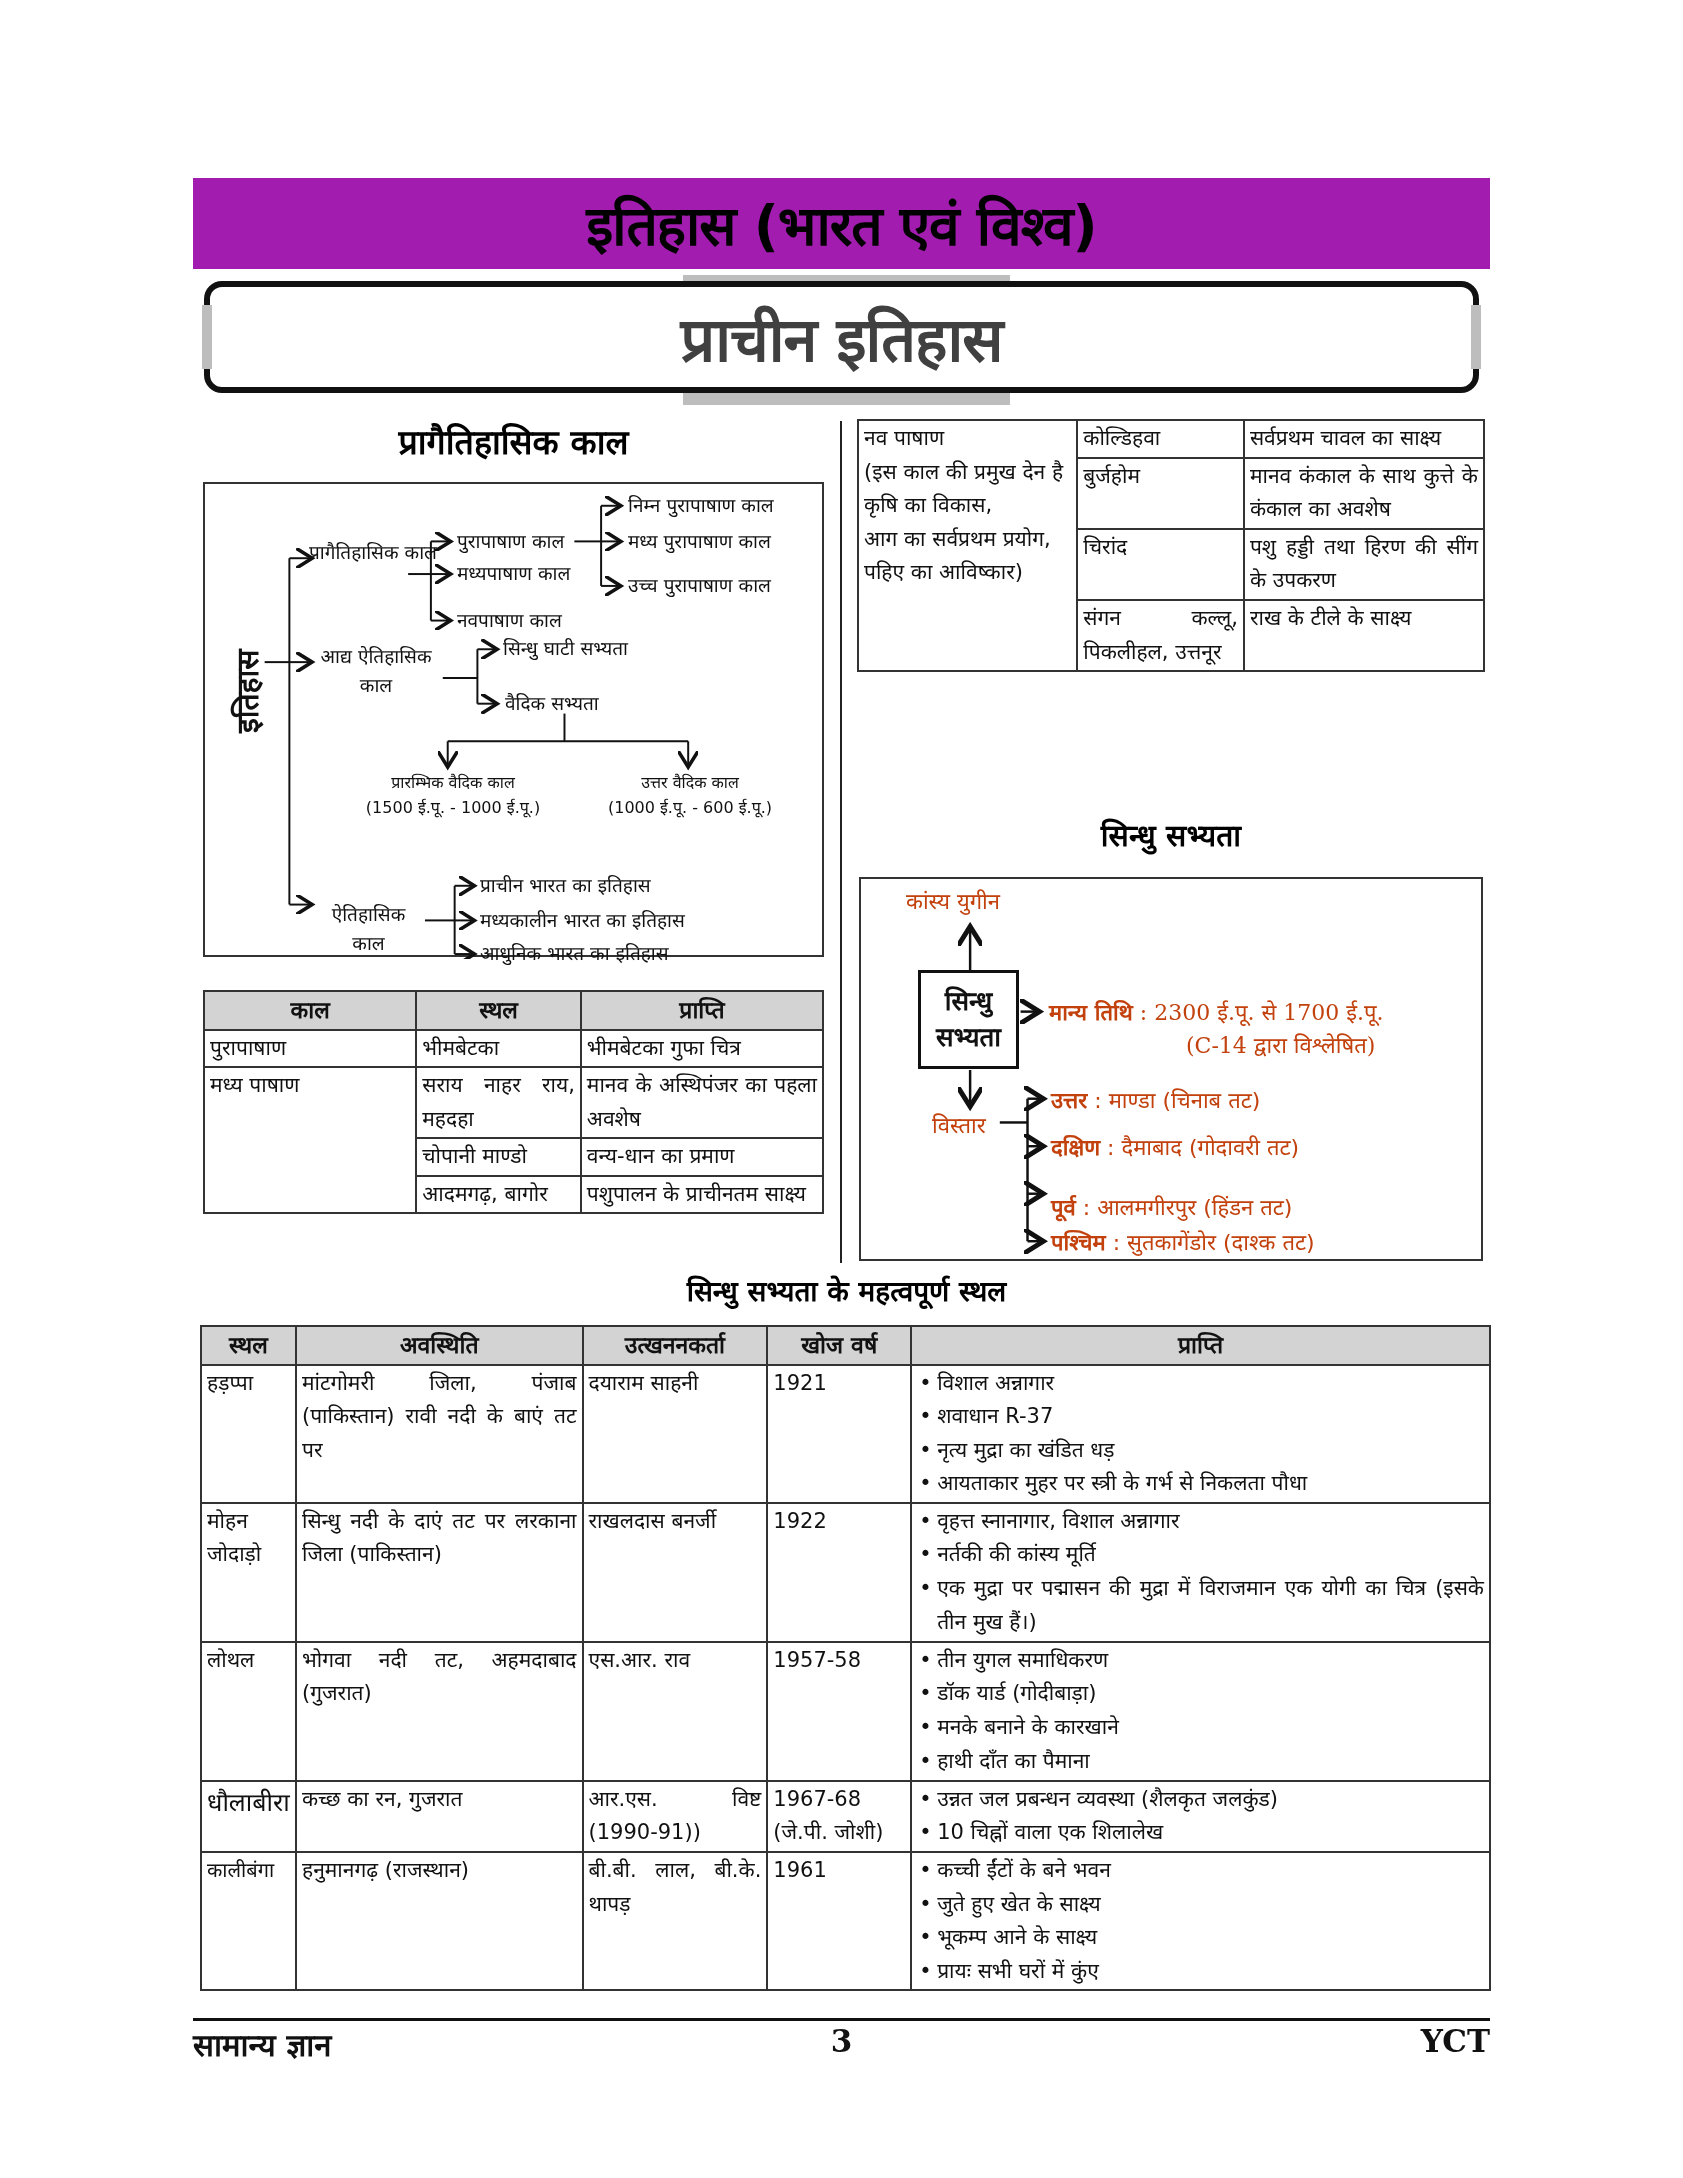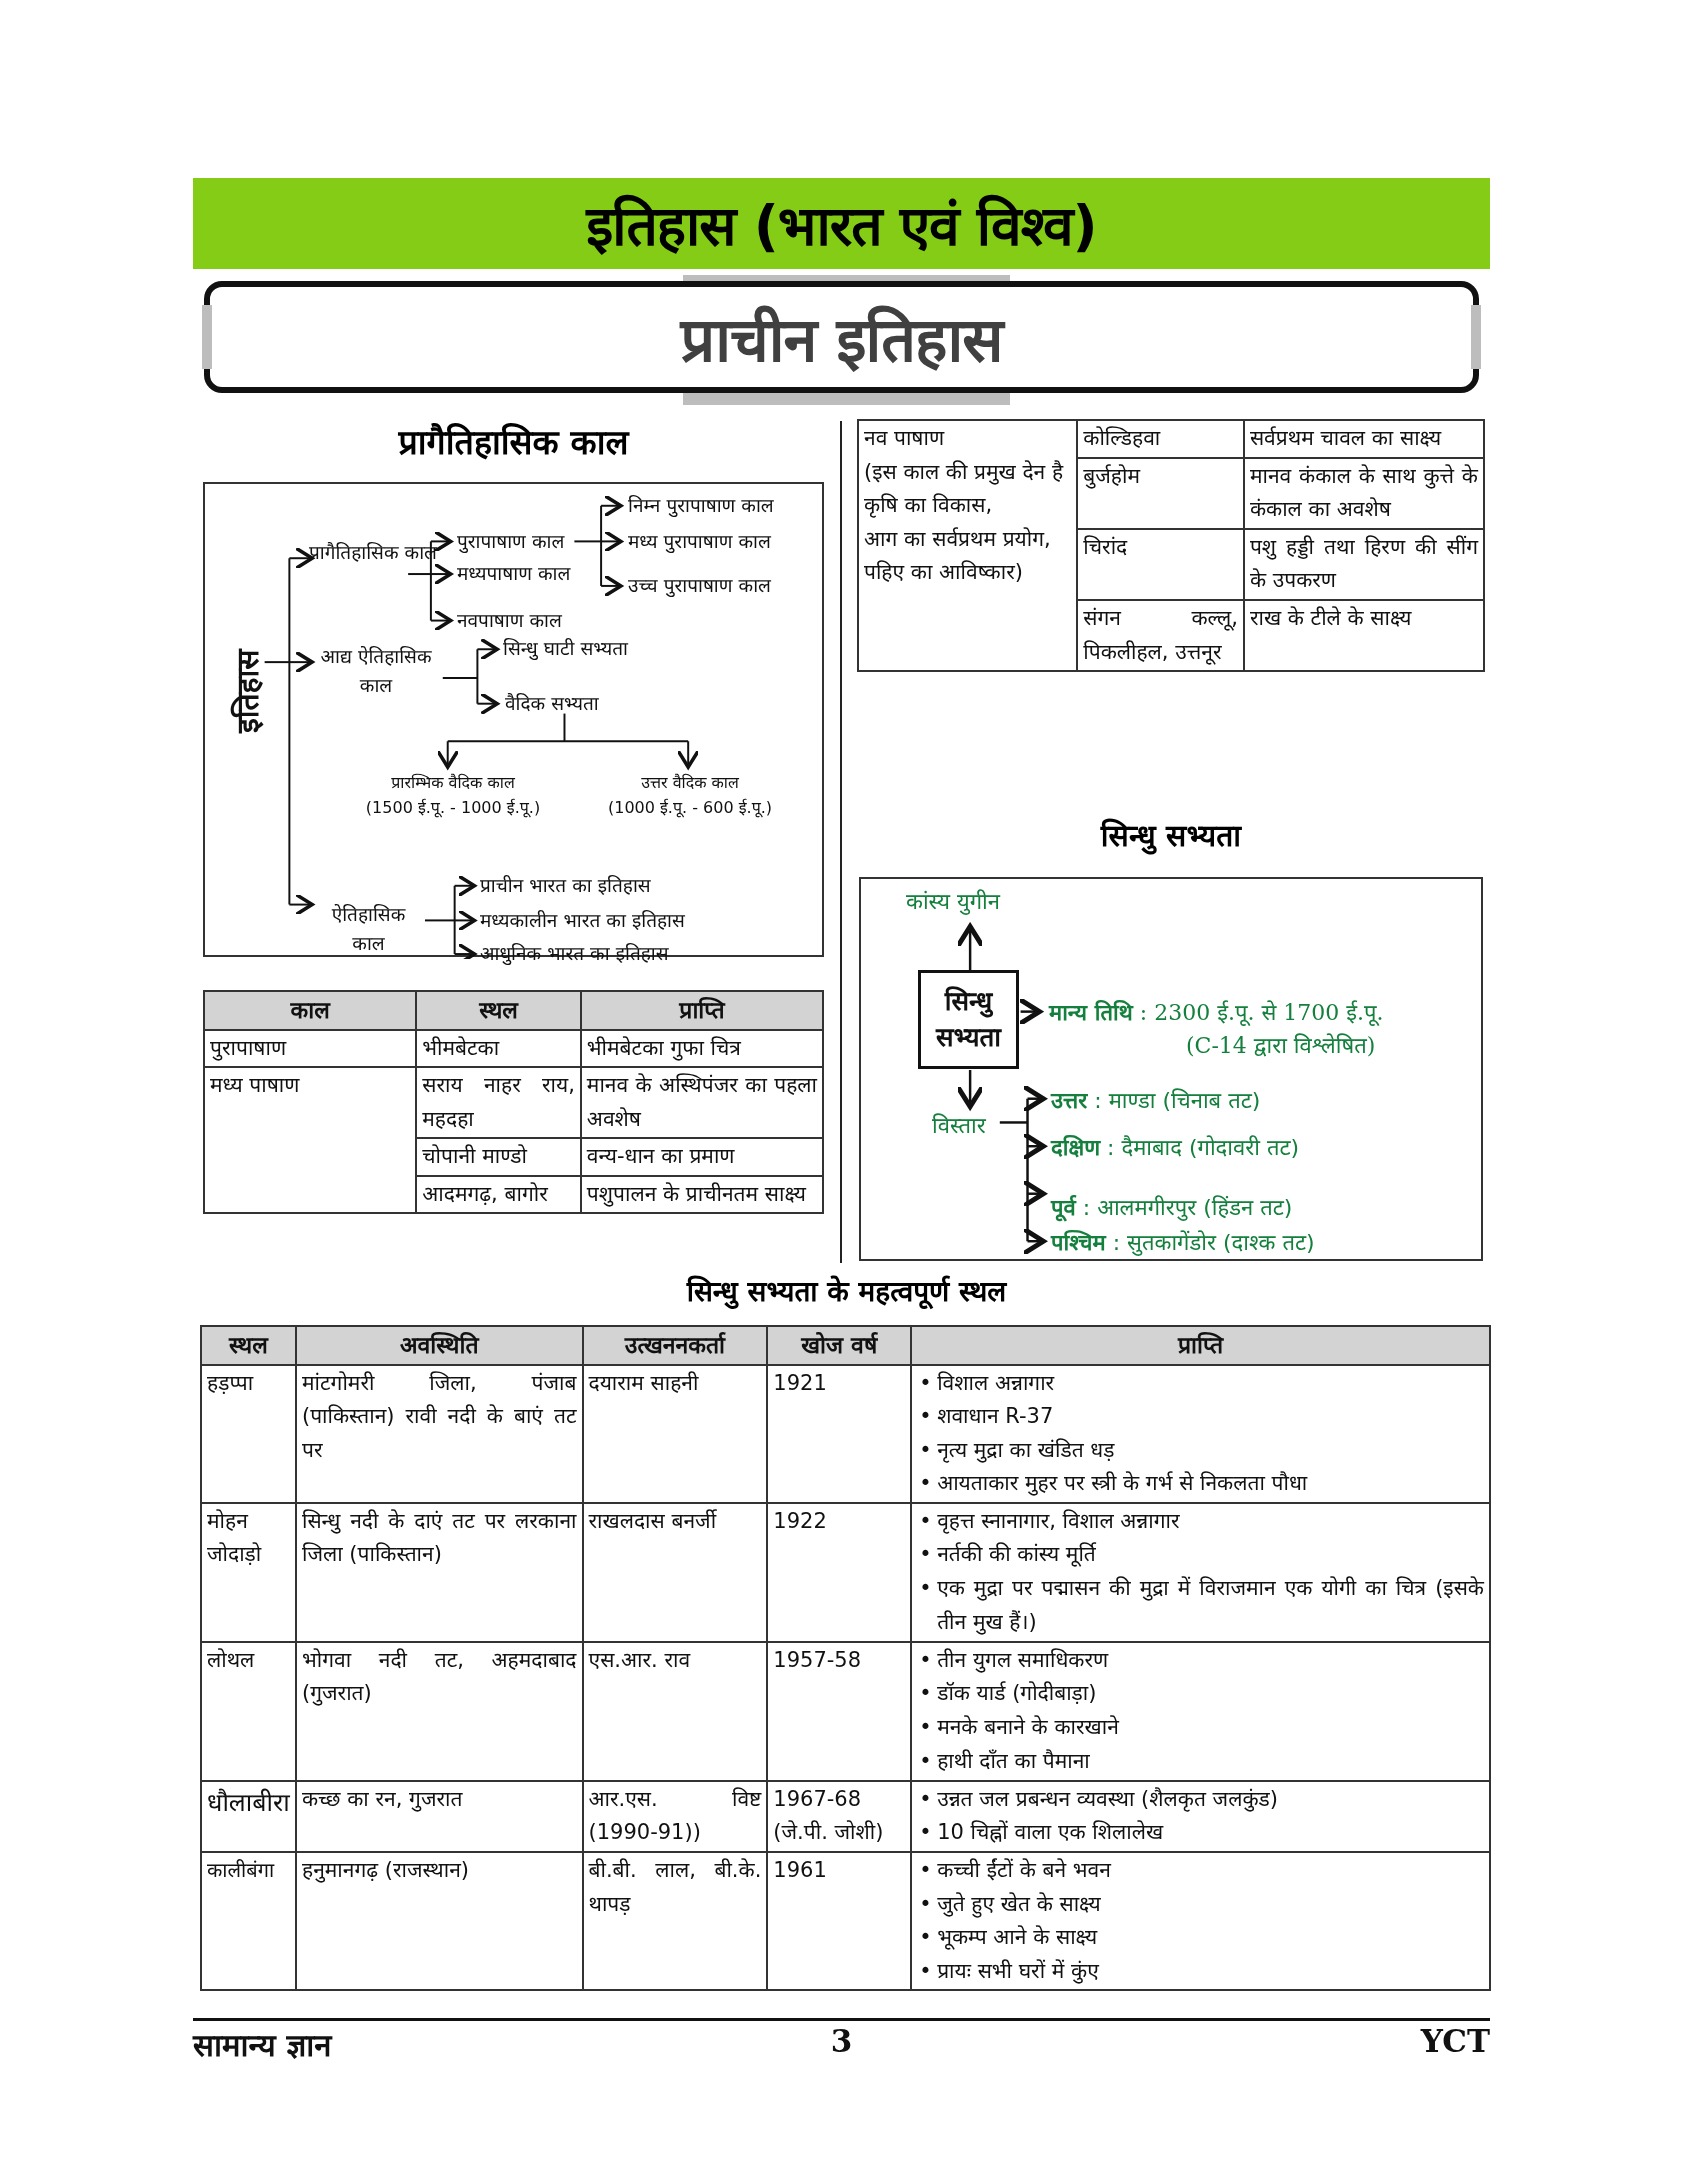--- a/index.html
+++ b/index.html
@@ -1,20 +1,20 @@
 <!DOCTYPE html>
 <html><head>
 <meta charset="utf-8">
 <style>
   * { box-sizing: border-box; margin: 0; padding: 0; }
   html, body { width: 1683px; height: 2178px; background: #ffffff; }
   body { position: relative; font-family: "DejaVu Sans", sans-serif; color: #111; overflow: hidden; }
 
   
-  .band { position: absolute; left: 193px; top: 178px; width: 1297px; height: 91px; background: #84cc16;
+  .band { position: absolute; left: 193px; top: 178px; width: 1297px; height: 91px; background: #a21caf;
           display: flex; align-items: center; justify-content: center; }
   .band-title { font-family: "DejaVu Sans", sans-serif; font-weight: bold; font-size: 55px; letter-spacing: -1px; color: #000; }
 
   
   .tbox-wrap { position: absolute; left: 198px; top: 275px; width: 1287px; height: 124px; }
   .tbox-shadow-top { position: absolute; left: 485px; top: 0; width: 327px; height: 14px; background: #bdbdbd; }
   .tbox-shadow-bot { position: absolute; left: 485px; bottom: -6px; width: 327px; height: 12px; background: #bdbdbd; }
   .tbox { position: absolute; left: 6px; top: 6px; right: 6px; bottom: 6px; border: 6px solid #111; border-radius: 18px; background: #fff;
           display: flex; align-items: center; justify-content: center; }
   .tbox-side-l, .tbox-side-r { position: absolute; top: 30px; bottom: 30px; width: 10px; background: #bdbdbd; }
@@ -34,21 +34,21 @@
   .vlabel { position: absolute; left: 223px; top: 634px; font-weight: bold; font-size: 30px; transform: rotate(-90deg); transform-origin: left top; }
 
   table { border-collapse: collapse; position: absolute; }
   td, th { border: 2px solid #333; vertical-align: top; font-size: 21px; line-height: 1.6; padding: 1px 5px; text-align: left; font-weight: normal; }
   th { background: #d3d3d3; font-weight: bold; text-align: center; font-size: 23px; line-height: 1.5; }
   td.just { text-align: justify; text-align-last: left; }
 
   
   .sbox { position: absolute; left: 859px; top: 877px; width: 624px; height: 384px; border: 2px solid #333; }
   .sbox svg { position: absolute; left: 0; top: 0; }
-  .snode { position: absolute; font-size: 22px; white-space: nowrap; color: #15803d; }
+  .snode { position: absolute; font-size: 22px; white-space: nowrap; color: #c2410c; }
   .snode b { font-weight: bold; }
   .core { position: absolute; left: 57px; top: 91px; width: 101px; height: 99px; border: 3px solid #111; display:flex; flex-direction:column; align-items:center; justify-content:center; font-weight: bold; font-size: 26px; line-height: 1.35; }
 
   ul.bul { list-style: none; }
   ul.bul li { position: relative; padding-left: 20px; }
   ul.bul li::before { content: "\2022"; position: absolute; left: 2px; top: 0; }
 
   .footer-line { position: absolute; left: 193px; top: 2018px; width: 1297px; height: 3px; background: #111; }
   .footer { position: absolute; top: 2023px; font-weight: bold; font-size: 31px; }
 </style>

